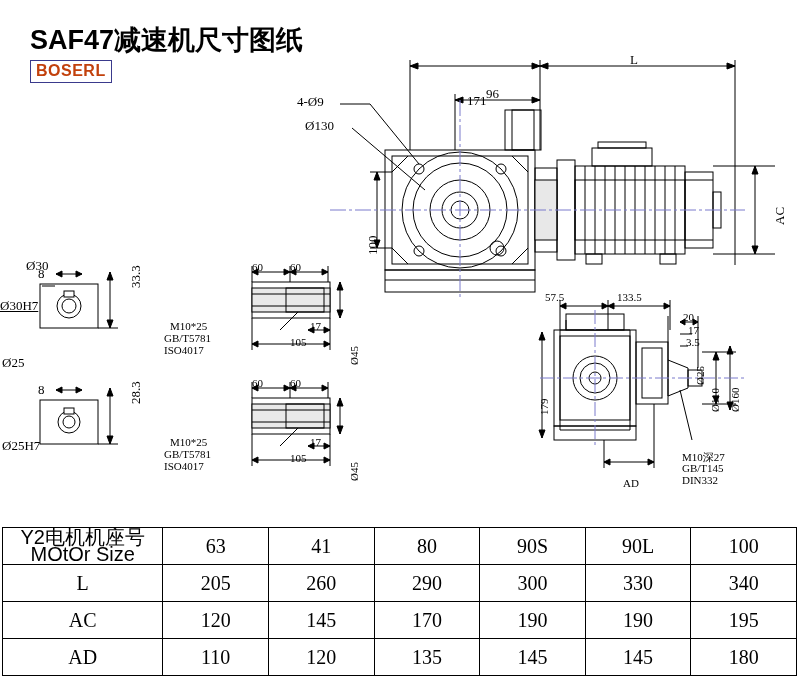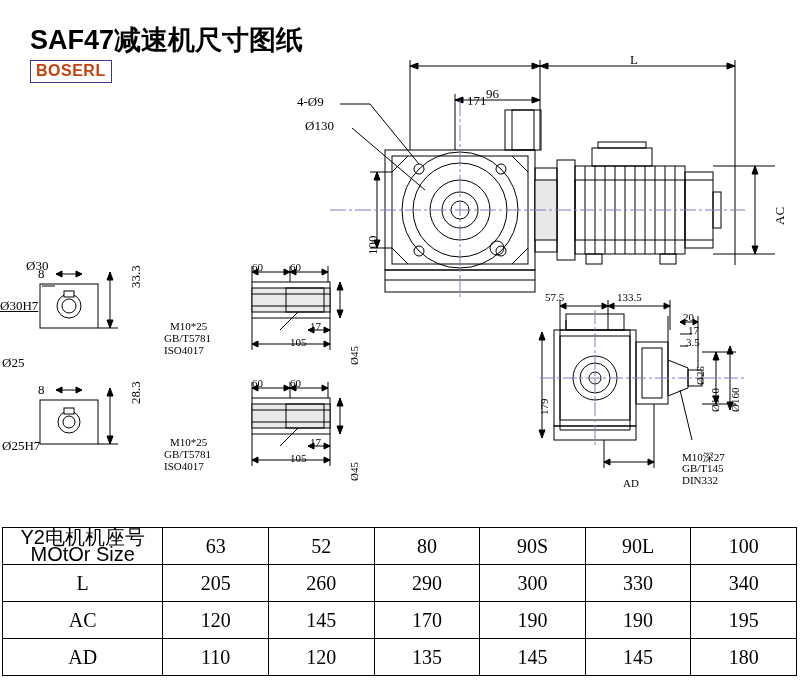--- a/index.html
+++ b/index.html
@@ -383,21 +383,21 @@
   <div class="lbl sm" style="left:682px; top:474px;">DIN332</div>
 
   <table id="spec-table">
     <tbody>
       <tr>
         <td class="rowhead">
           <div class="rh2">Y2电机机座号</div>
           <div class="rh2">MOtOr Size</div>
         </td>
         <td class="cell">63</td>
-        <td class="cell">52</td>
+        <td class="cell">41</td>
         <td class="cell">80</td>
         <td class="cell">90S</td>
         <td class="cell">90L</td>
         <td class="cell">100</td>
       </tr>
       <tr>
         <td class="rowhead">L</td>
         <td class="cell">205</td>
         <td class="cell">260</td>
         <td class="cell">290</td>

